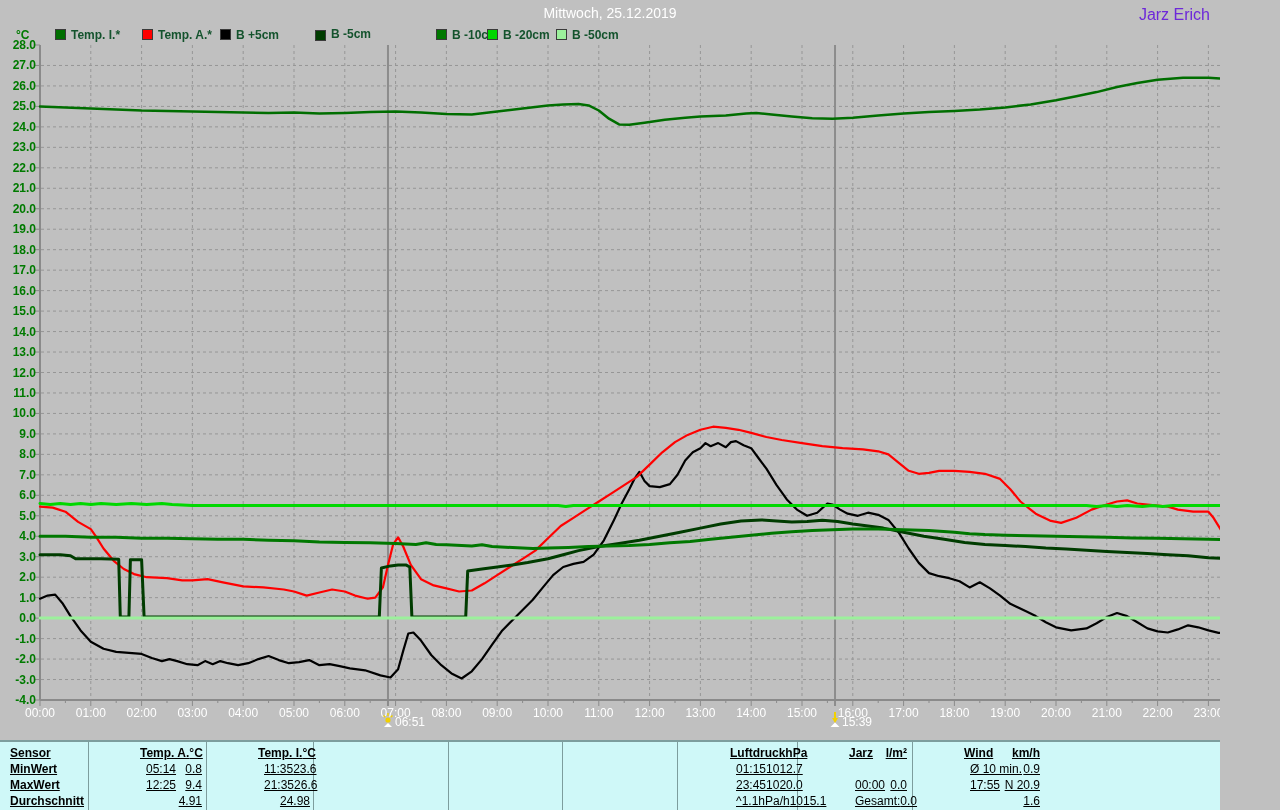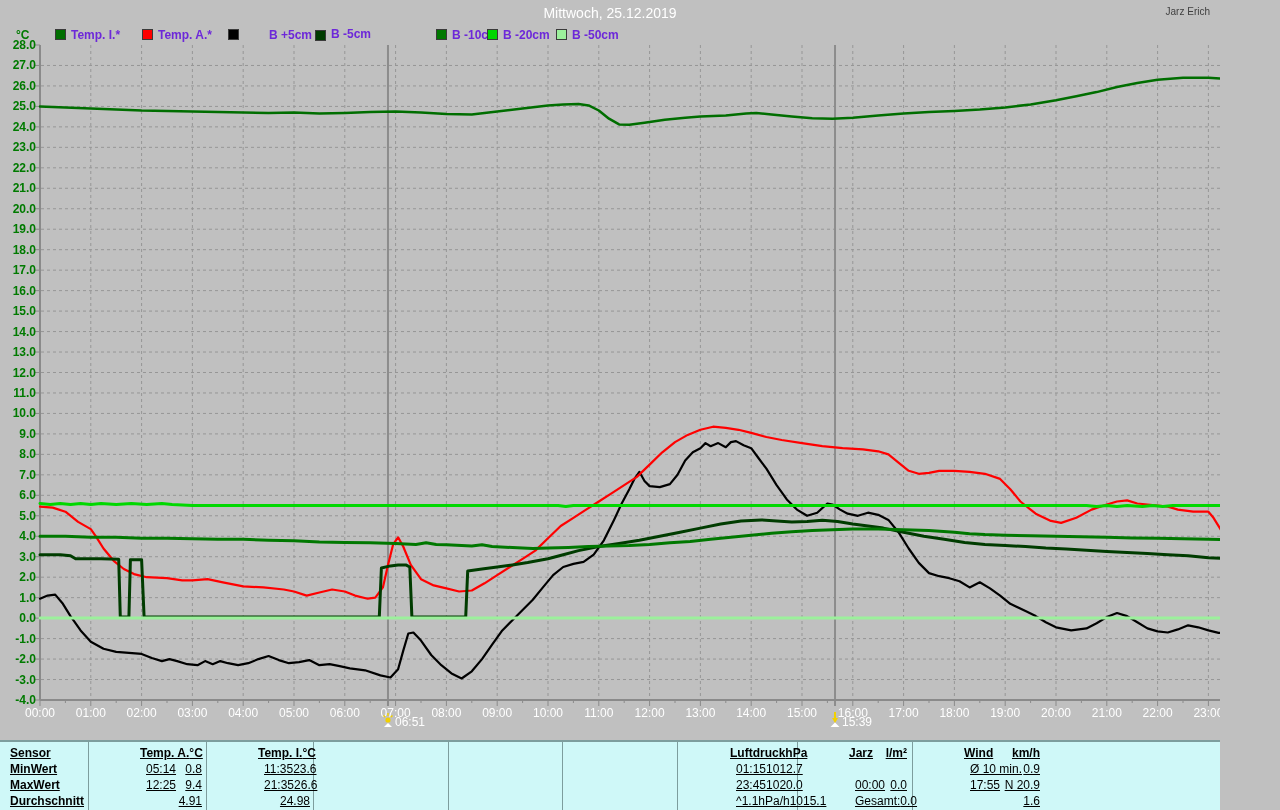--- a/index.html
+++ b/index.html
@@ -1,25 +1,25 @@
 <!DOCTYPE html>
 <html><head>
 <meta charset="utf-8">
 <style>
   html,body{margin:0;padding:0;background:#c0c0c0;}
   #page{position:relative;width:1220px;height:810px;background:#c0c0c0;overflow:hidden;
         font-family:"Liberation Sans", sans-serif;}
   #titlebar{position:absolute;left:0;top:5px;width:100%;text-align:center;
             color:#ffffff;font-size:14px;}
-  #watermark{position:absolute;right:10px;top:6px;color:#404040;font-size:10px;}
+  #watermark{position:absolute;right:10px;top:6px;color:#6d28d9;font-size:16px;}
   #unit-label{position:absolute;left:16px;top:28px;color:#007a00;font-size:12px;font-weight:bold;}
   #legend{position:absolute;left:0;top:28px;width:100%;height:16px;}
   .legend-item{position:absolute;top:0;height:13px;display:flex;align-items:center;}
   .legend-swatch{width:9px;height:9px;display:inline-block;border:1px solid #3a3a3a;}
-  .legend-label{color:#6d28d9;font-size:12px;font-weight:bold;margin-left:5px;white-space:nowrap;}
+  .legend-label{color:#14532d;font-size:12px;font-weight:bold;margin-left:5px;white-space:nowrap;}
   #plot{position:absolute;left:0;top:0;}
   #summary-table{position:absolute;left:0;top:740px;width:1280px;height:70px;
                  background:#cff8f8;border-top:2px solid #7d9d9d;border-bottom:2px solid #7d9d9d;
                  font-size:12px;color:#000;}
   .tbl-divider{position:absolute;top:0;bottom:0;width:1px;background:#7d9d9d;}
   .tcol{position:absolute;top:3px;}
   .trow{height:16px;line-height:16px;display:flex;justify-content:space-between;white-space:nowrap;text-decoration:underline;}
   .trow .tleft{padding-left:8px;margin-left:44px;}
   .trow.thead .tleft{padding-left:2px;font-weight:bold;}
   .trow.thead .tright{font-weight:bold;}
@@ -34,21 +34,21 @@
   <div id="unit-label">°C</div>
   <div id="legend">
       <div class="legend-item" style="left: 55px;">
         <span class="legend-swatch" style="background: rgb(0, 110, 0);"></span>
         <span class="legend-label">Temp. I.*</span>
       </div>
       <div class="legend-item" style="left: 142px;">
         <span class="legend-swatch" style="background: rgb(255, 0, 0);"></span>
         <span class="legend-label">Temp. A.*</span>
       </div>
-      <div class="legend-item" style="left: 228px; gap: 25px;">
+      <div class="legend-item" style="left: 220px;">
         <span class="legend-swatch" style="background: rgb(0, 0, 0);"></span>
         <span class="legend-label">B +5cm</span>
       </div>
       <div class="legend-item" style="left: 315px; align-items: flex-end;">
         <span class="legend-swatch" style="background: rgb(0, 60, 0);"></span>
         <span class="legend-label">B -5cm</span>
       </div>
       <div class="legend-item" style="left: 400px; margin-left: 36px;">
         <span class="legend-swatch" style="background: rgb(0, 120, 0);"></span>
         <span class="legend-label">B -10cm</span>

